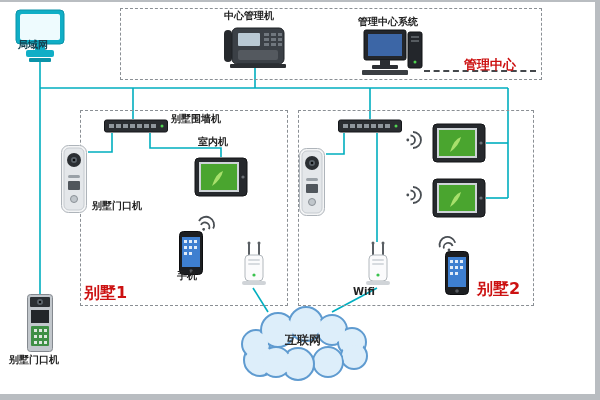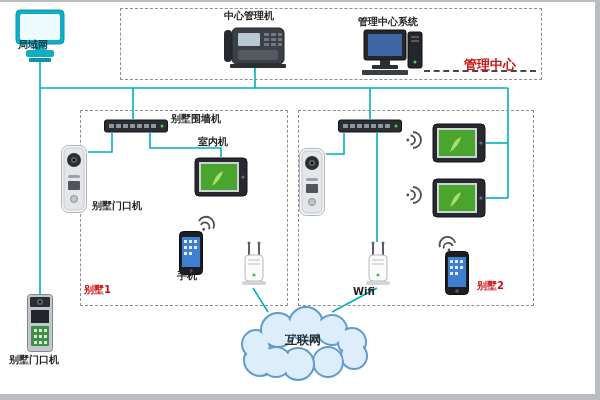--- a/index.html
+++ b/index.html
@@ -1,21 +1,21 @@
 <!DOCTYPE html>
 <html><head>
 <meta charset="utf-8">
 <style>
   html,body{margin:0;padding:0;background:#fff;font-family:"DejaVu Sans",sans-serif;}
   .frame{position:relative;width:600px;height:400px;box-sizing:border-box;background:#fff;
          border-style:solid;border-color:#b9bdc1;border-width:2px 5px 6px 0;overflow:hidden;}
   .zone{position:absolute;border:1px dashed #8a8f94;background:transparent;}
   .lbl{position:absolute;font-size:10px;color:#222;line-height:1.25;white-space:nowrap;font-weight:bold;}
   .lbl.wrap{white-space:normal;}
-  .zone-title{position:absolute;font-size:10px;font-weight:bold;color:#cc1111;white-space:nowrap;}
+  .zone-title{position:absolute;font-size:16px;font-weight:bold;color:#cc1111;white-space:nowrap;}
   .zone-title.big{font-size:13px;}
   .wires{position:absolute;left:0;top:0;pointer-events:none;}
   .dash-link{position:absolute;border-top:2px dashed #44484c;}
   .icon{position:absolute;display:block;}
   .cloud-label{position:absolute;font-size:12px;font-weight:bold;color:#2b2b2b;text-align:center;}
 </style>
 </head>
 <body>
 
 <div class="frame">

